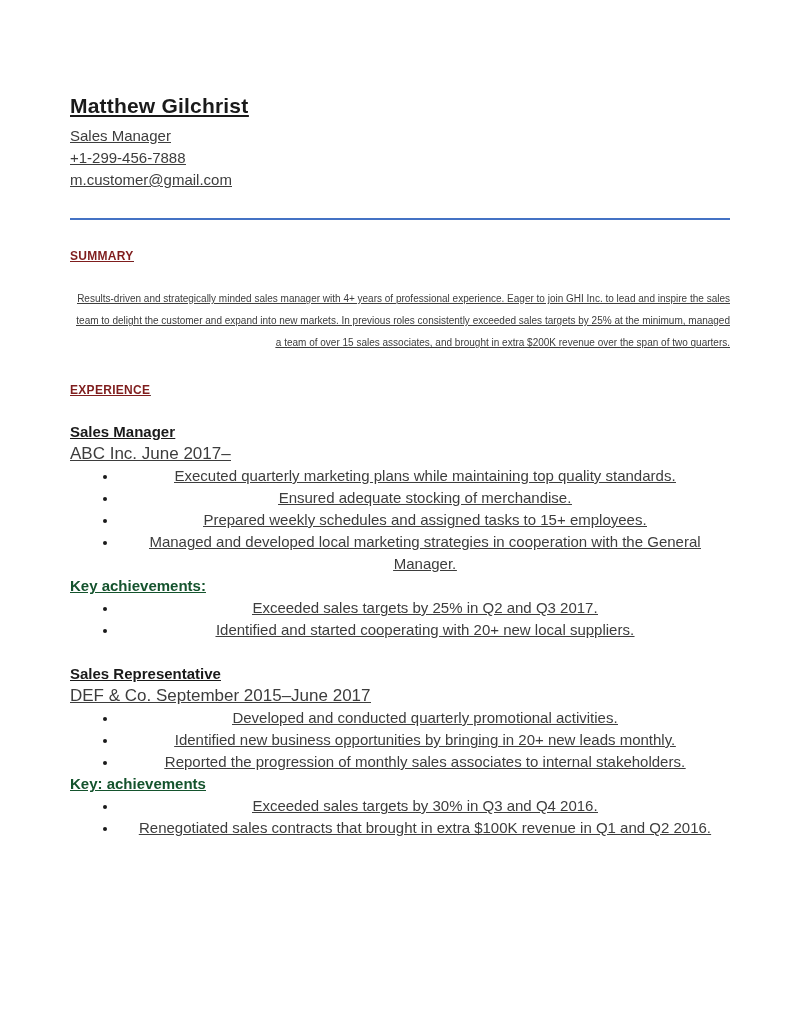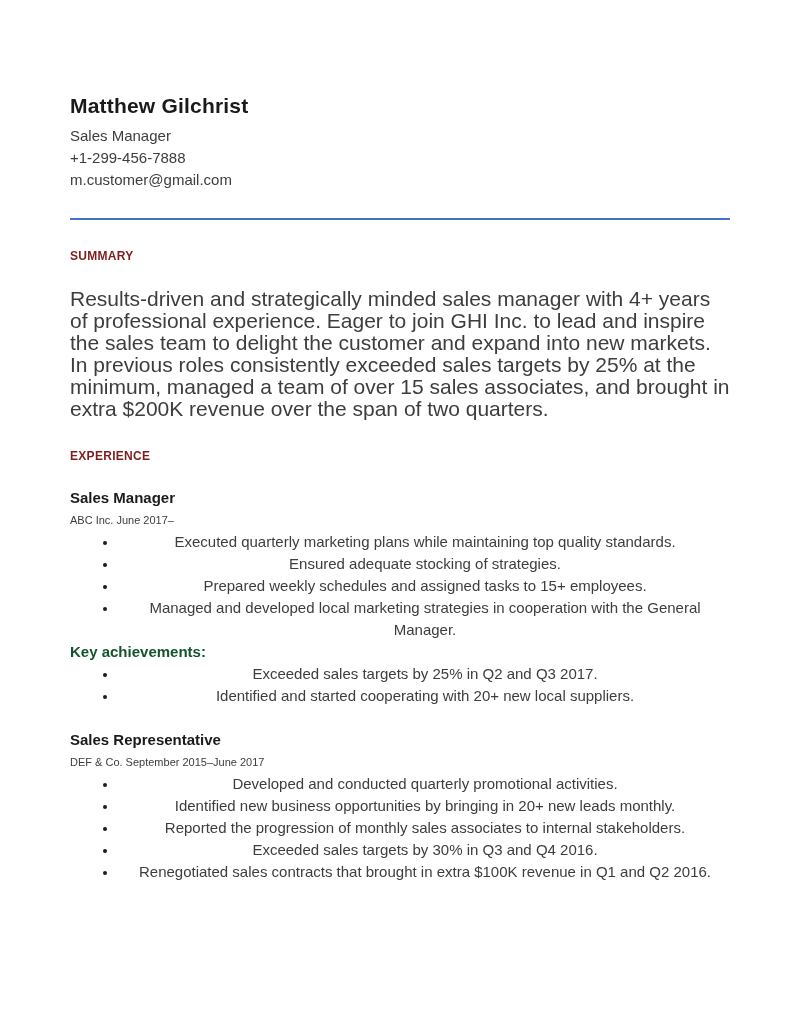--- a/index.html
+++ b/index.html
@@ -1,15 +1,15 @@
 <!DOCTYPE html>
 <html><head>
 <meta charset="utf-8">
 <style>
-  * { margin: 0; padding: 0; box-sizing: border-box; }
+  * { margin: 0; padding: 0; box-sizing: border-box; text-decoration: underline; }
   html, body { background: #ffffff; }
   body {
     width: 800px;
     height: 1035px;
     font-family: "Liberation Sans", "DejaVu Sans", sans-serif;
     color: #3d3d3d;
     overflow: hidden;
   }
   .page {
     width: 800px;
@@ -38,35 +38,36 @@
   }
   
   .section-heading {
     font-size: 12px;
     font-weight: bold;
     color: #7f1d1d;
     letter-spacing: 0.3px;
     margin-top: 29px;
   }
   .summary-text {
-    font-size: 21px;
+    font-size: 10px;
     line-height: 22px;
     margin-top: 25px;
+    text-align: right;
   }
   
   .job { margin-top: 24px; }
   .job + .job { margin-top: 22px; }
   .job-title {
     font-size: 15px;
     font-weight: bold;
     color: #1a1a1a;
     line-height: 22px;
   }
   .job-meta {
-    font-size: 11px;
+    font-size: 17px;
     line-height: 22px;
   }
   ul.bullets {
     list-style: disc;
     padding-left: 48px;
     font-size: 15px;
     line-height: 22px;
     text-align: center;
   }
   ul.bullets li { padding-left: 2px; }
@@ -98,39 +99,40 @@
   </section>
 
   <section>
     <h2 class="section-heading">EXPERIENCE</h2>
 
     <div class="job">
       <div class="job-title">Sales Manager</div>
       <div class="job-meta">ABC Inc. June 2017–</div>
       <ul class="bullets">
         <li>Executed quarterly marketing plans while maintaining top quality standards.</li>
-        <li>Ensured adequate stocking of strategies.</li>
+        <li>Ensured adequate stocking of merchandise.</li>
         <li>Prepared weekly schedules and assigned tasks to 15+ employees.</li>
         <li>Managed and developed local marketing strategies in cooperation with the General Manager.</li>
       </ul>
       <div class="achievements-label">Key achievements:</div>
       <ul class="bullets">
         <li>Exceeded sales targets by 25% in Q2 and Q3 2017.</li>
         <li>Identified and started cooperating with 20+ new local suppliers.</li>
       </ul>
     </div>
 
     <div class="job">
       <div class="job-title">Sales Representative</div>
       <div class="job-meta">DEF &amp; Co. September 2015–June 2017</div>
       <ul class="bullets">
         <li>Developed and conducted quarterly promotional activities.</li>
         <li>Identified new business opportunities by bringing in 20+ new leads monthly.</li>
         <li>Reported the progression of monthly sales associates to internal stakeholders.</li>
       </ul>
+      <div class="achievements-label">Key: achievements</div>
       <ul class="bullets">
         <li>Exceeded sales targets by 30% in Q3 and Q4 2016.</li>
         <li>Renegotiated sales contracts that brought in extra $100K revenue in Q1 and Q2 2016.</li>
       </ul>
     </div>
   </section>
 
 </div>
 
 </body></html>

